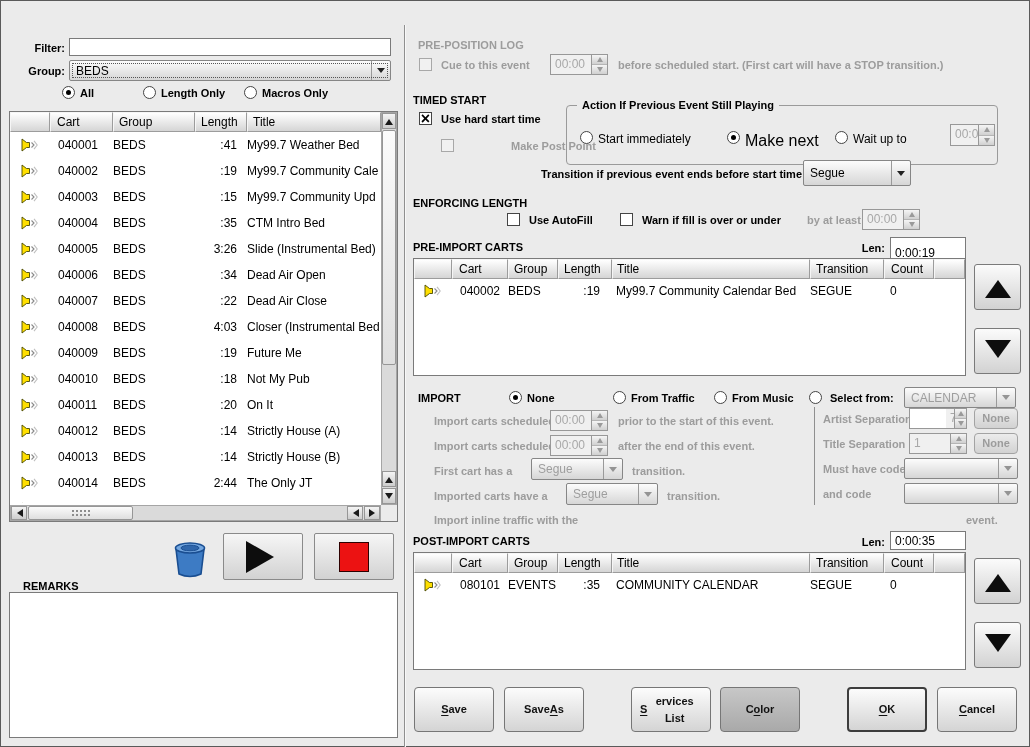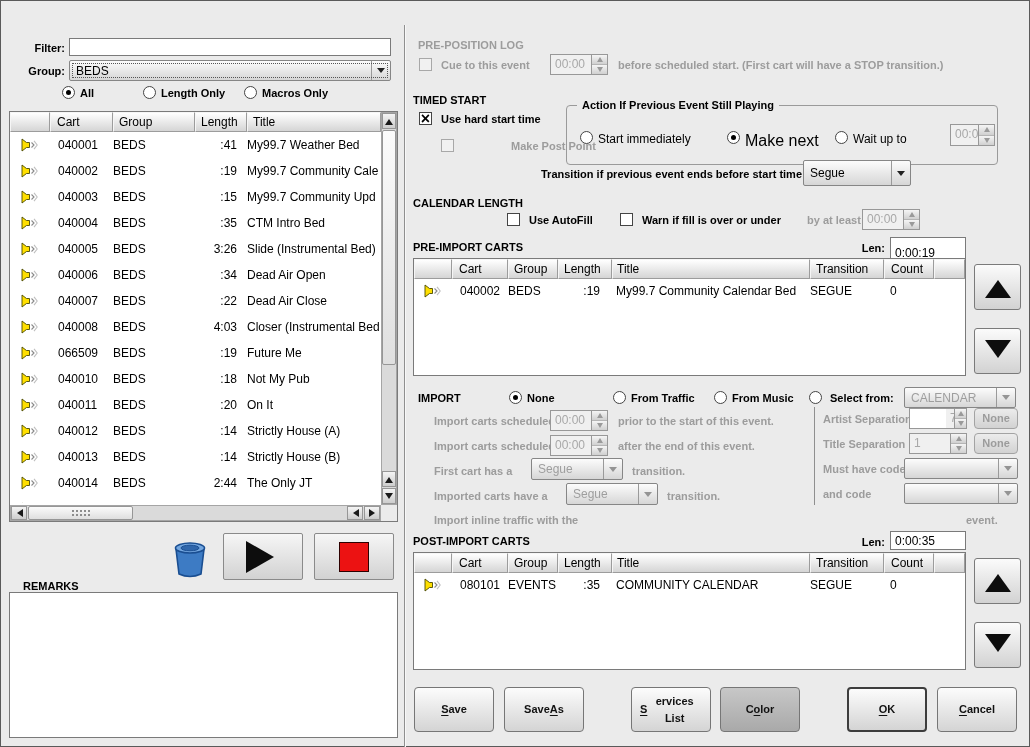--- a/index.html
+++ b/index.html
@@ -242,21 +242,21 @@
         </div>
 
         <div class="trow">
           <span class="cell cicon L0">
             <svg width="18" height="14" viewBox="0 0 18 14">
               <polygon points="1,1 1,13 5.5,9.5 8.5,9.5 8.5,4.5 5.5,4.5" fill="#ffdf00" stroke="#4a4a00" stroke-width="0.9"></polygon>
               <path d="M10.5 4.5 L13 7 L10.5 9.5" fill="none" stroke="#8a8a8a" stroke-width="1.1"></path>
               <path d="M13 2.8 L16.2 7 L13 11.2" fill="none" stroke="#c0c0c0" stroke-width="1.1"></path>
             </svg>
           </span>
-          <span class="cell L1">066509</span>
+          <span class="cell L1">040009</span>
           <span class="cell L2">BEDS</span>
           <span class="cell cnum L3">:19</span>
           <span class="cell L4">Future Me</span>
         </div>
 
         <div class="trow">
           <span class="cell cicon L0">
             <svg width="18" height="14" viewBox="0 0 18 14">
               <polygon points="1,1 1,13 5.5,9.5 8.5,9.5 8.5,4.5 5.5,4.5" fill="#ffdf00" stroke="#4a4a00" stroke-width="0.9"></polygon>
               <path d="M10.5 4.5 L13 7 L10.5 9.5" fill="none" stroke="#8a8a8a" stroke-width="1.1"></path>
@@ -434,21 +434,21 @@
   </div>
 
   <div class="lab" style="left:540px;top:167px;width:258px;text-align:right;">Transition if previous event ends before start time:</div>
   <div class="combo" style="left:802px;top:159px;width:108px;height:26px;">
     <span class="cval">Segue</span>
     <span class="carrow">
         <i></i>
       </span>
   </div>
 
-  <div class="lab" style="left:412px;top:196px;">CALENDAR LENGTH</div>
+  <div class="lab" style="left:412px;top:196px;">ENFORCING LENGTH</div>
   <span class="check" style="left:506px;top:212px;"></span>
   <div class="lab" style="left:528px;top:213px;">Use AutoFill</div>
   <span class="check" style="left:619px;top:212px;"></span>
   <div class="lab" style="left:641px;top:213px;">Warn if fill is over or under</div>
   <div class="lab dis" style="left:806px;top:213px;">by at least</div>
   <div class="spin dis" style="left:861px;top:208px;width:58px;height:21px;">
     <span class="sfield">00:00</span>
     <span class="sarr">
         <span class="sa u">
           <i></i>

